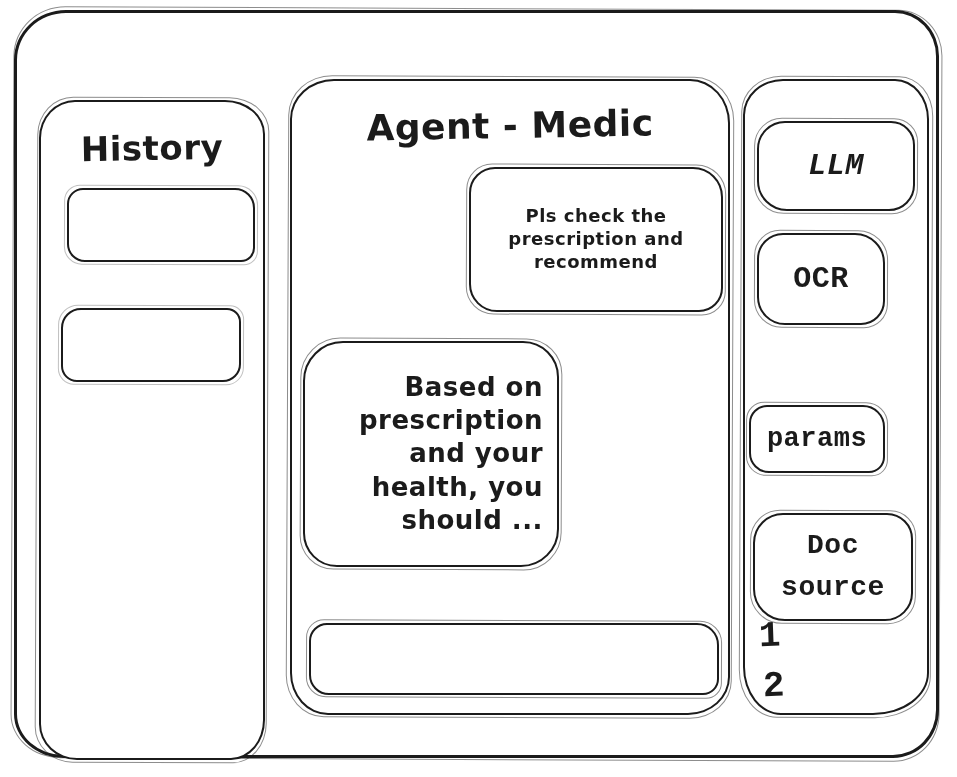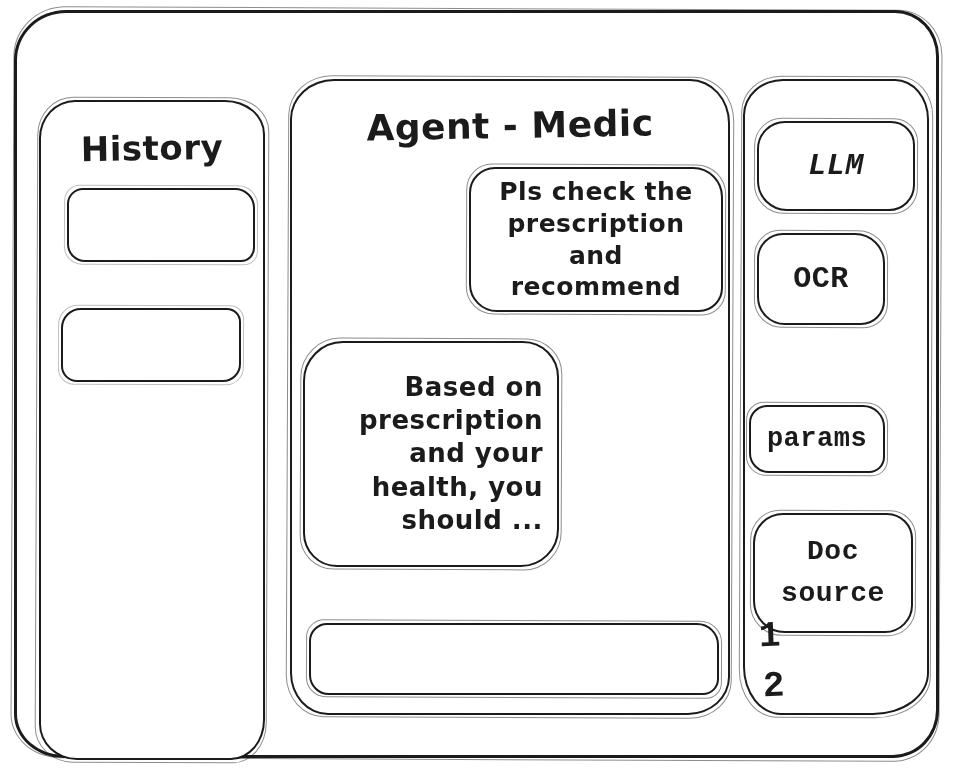--- a/index.html
+++ b/index.html
@@ -74,21 +74,21 @@
 
     <aside class="sk" style="left:22px; top:52px; width:226px; height:660px; border-radius:36px 40px 34px 38px / 38px 34px 40px 36px;margin-top:35px;">
       <div class="panel-title hand" style="top:26px; font-size:34px; transform:rotate(-1deg);">History</div>
       <div class="sk light" style="left:26px; top:86px; width:188px; height:74px; border-radius:16px 20px 14px 18px;"></div>
       <div class="sk light" style="left:20px; top:206px; width:180px; height:74px; border-radius:20px 14px 18px 16px;"></div>
     </aside>
 
     <section class="sk" style="left:273px; top:66px; width:440px; height:636px; border-radius:44px 40px 42px 38px / 40px 44px 38px 42px;">
       <div class="panel-title hand" style="top:24px; font-size:36px; transform:rotate(-1deg);">Agent - Medic</div>
 
-      <div class="sk center-text bubble hand" style="left:177px; top:86px; width:254px; height:145px; border-radius:26px 30px 24px 28px; font-size:25px;">
+      <div class="sk center-text bubble hand" style="left:177px; top:86px; width:254px; height:145px; border-radius:26px 30px 24px 28px; font-size:18px;">
         <span>Pls check the prescription and recommend</span>
       </div>
 
       <div class="sk center-text bubble hand" style="left:11px; top:260px; width:256px; height:226px; border-radius:40px 36px 38px 34px; font-size:26px;text-align:right;">
         <span>Based on prescription and your health, you should ...</span>
       </div>
 
       <div class="sk" style="left:17px; top:542px; width:410px; height:72px; border-radius:18px 22px 16px 20px;">
         <input id="msg-input" type="text" placeholder="" style="">
       </div>
@@ -101,21 +101,21 @@
       </div>
 
       <div class="sk center-text hand tool-btn" style="left:12px; top:152px; width:128px; height:92px; border-radius:26px 30px 24px 28px; font-size:30px;">
         <span>OCR</span>
       </div>
 
       <div class="sk center-text hand tool-btn" style="left:4px; top:324px; width:136px; height:68px; border-radius:18px 22px 16px 20px; font-size:27px;">
         <span>params</span>
       </div>
 
-      <div class="sk center-text bubble hand tool-btn" style="left:8px; top:432px; width:160px; height:120px; border-radius:30px 26px 28px 32px; font-size:28px; line-height:1.5;">
+      <div class="sk center-text bubble hand tool-btn" style="left:8px; top:432px; width:160px; height:108px; border-radius:30px 26px 28px 32px; font-size:28px; line-height:1.5;">
         <span>Doc source</span>
       </div>
 
       <div class="num-label" style="left:14px; top:538px;">1</div>
       <div class="num-label" style="left:18px; top:588px;">2</div>
     </aside>
 
   </div>
 </div>
 

